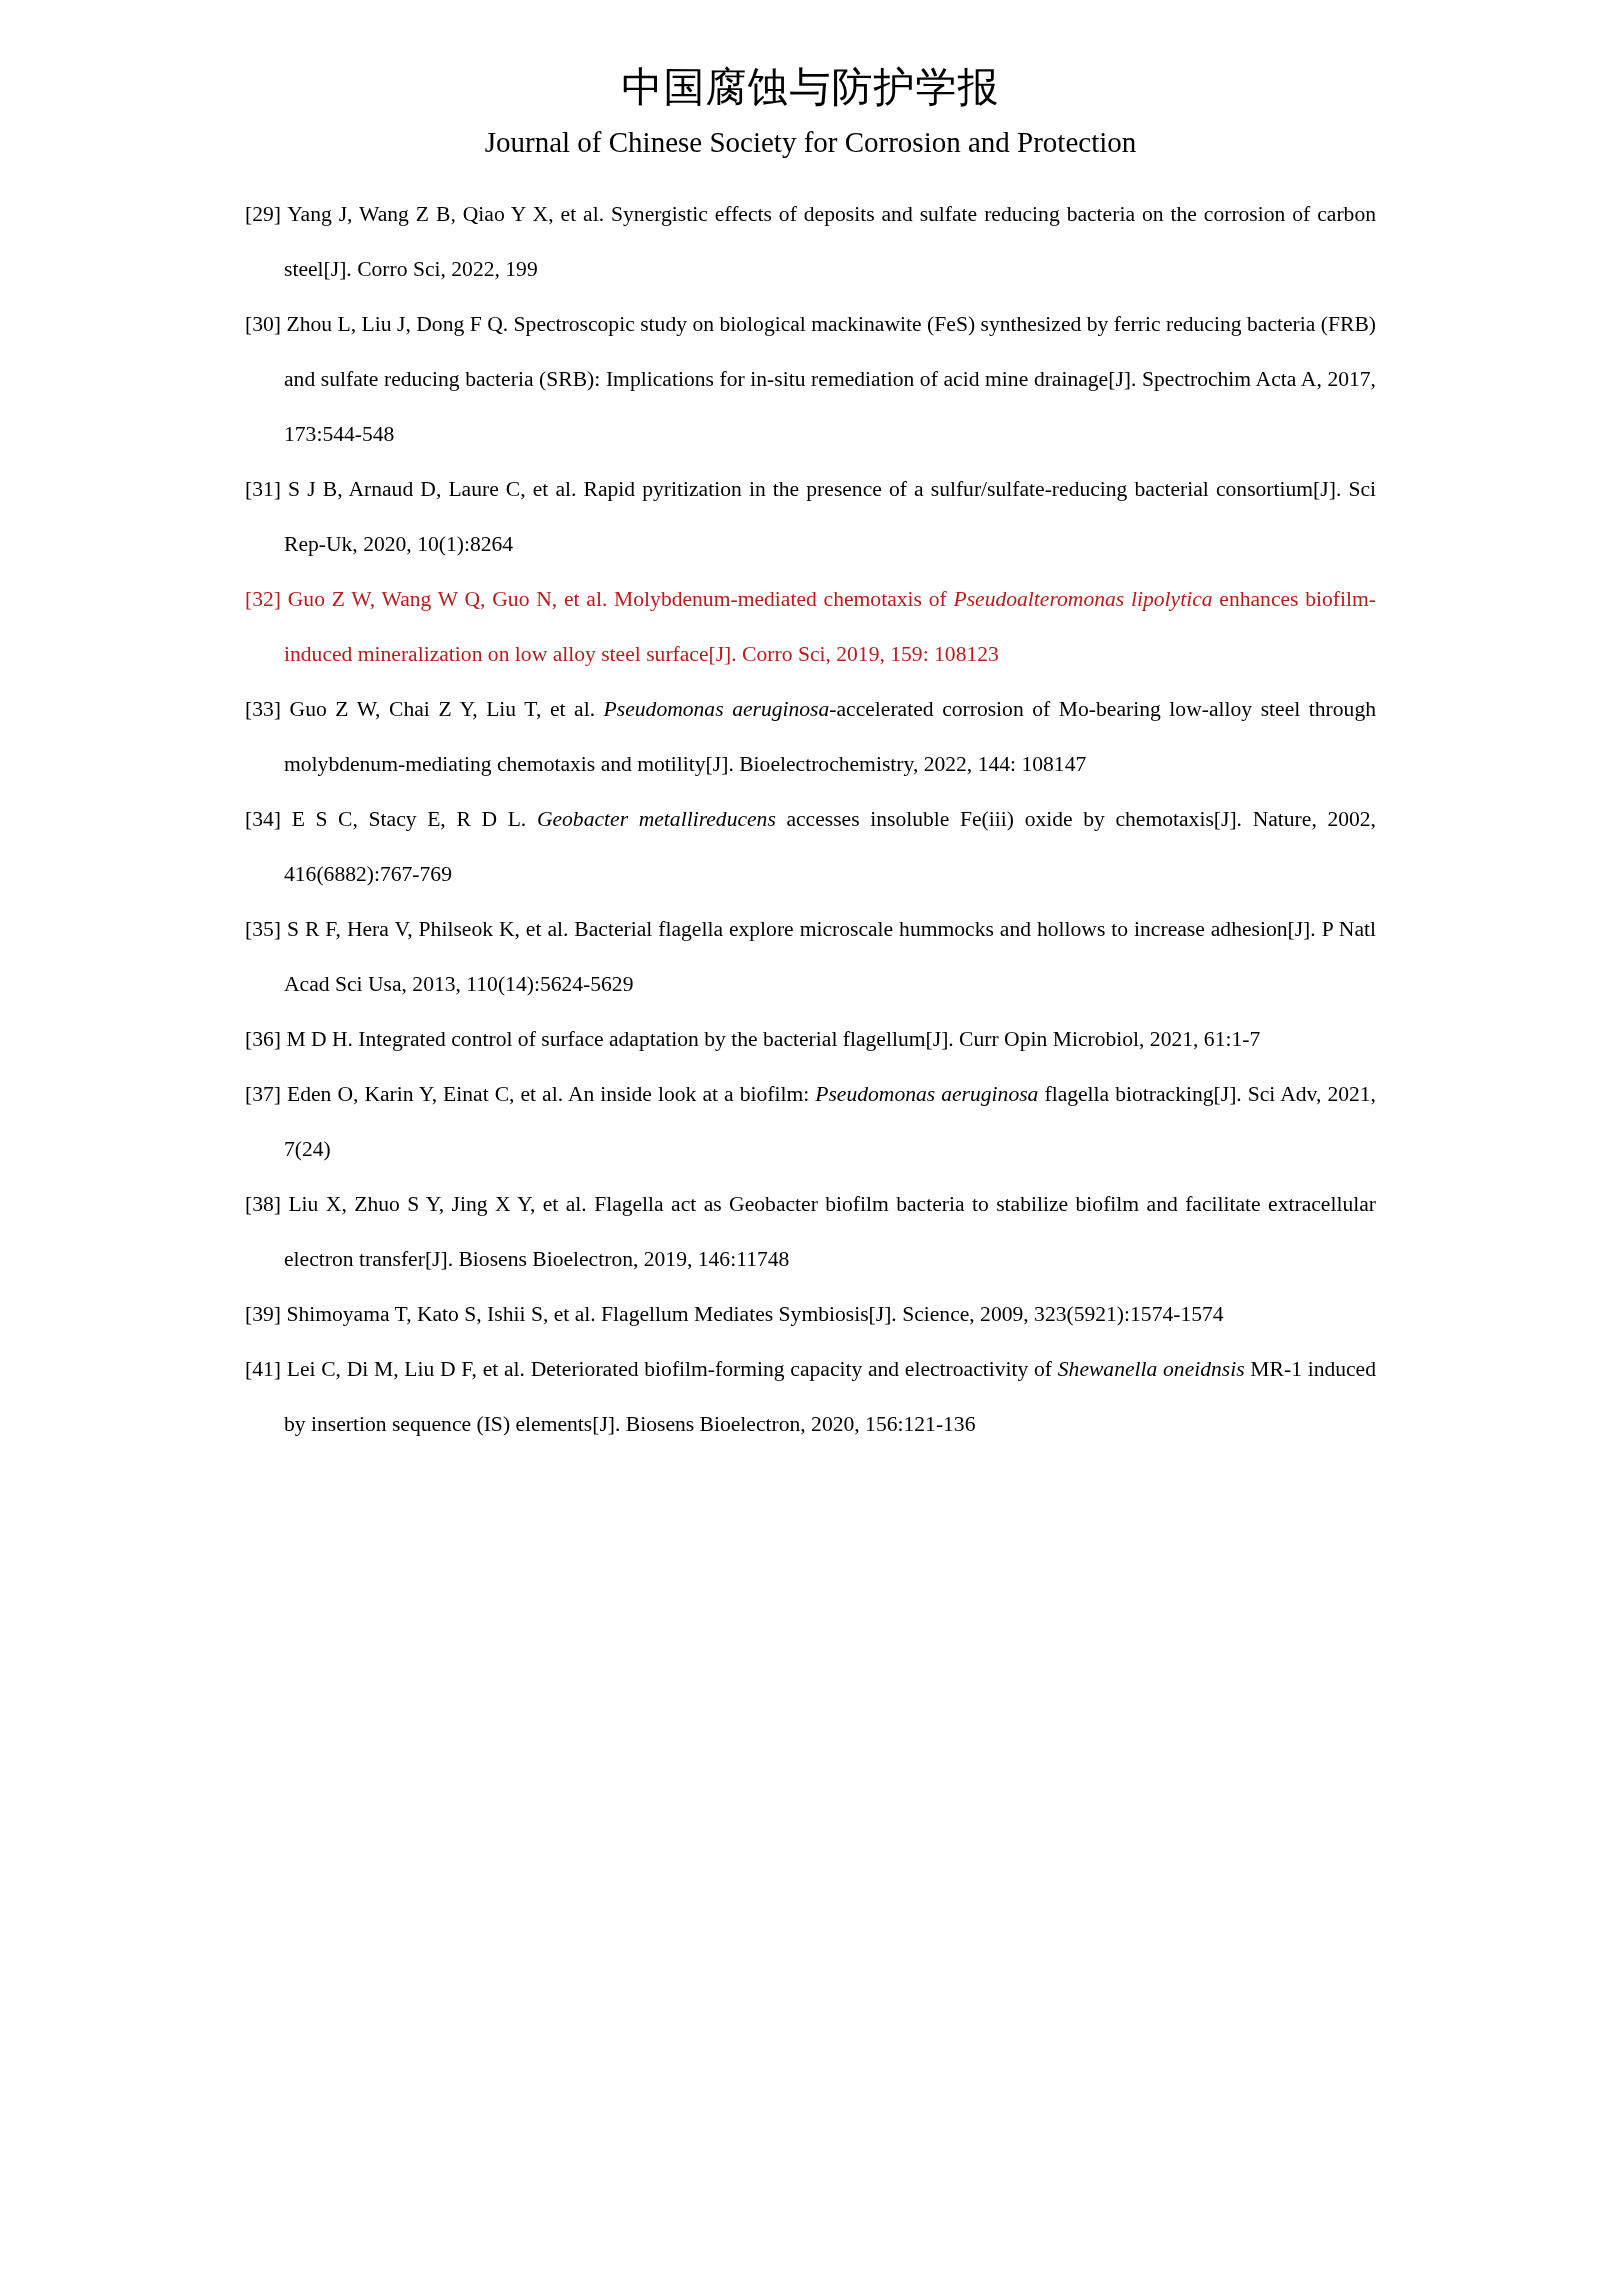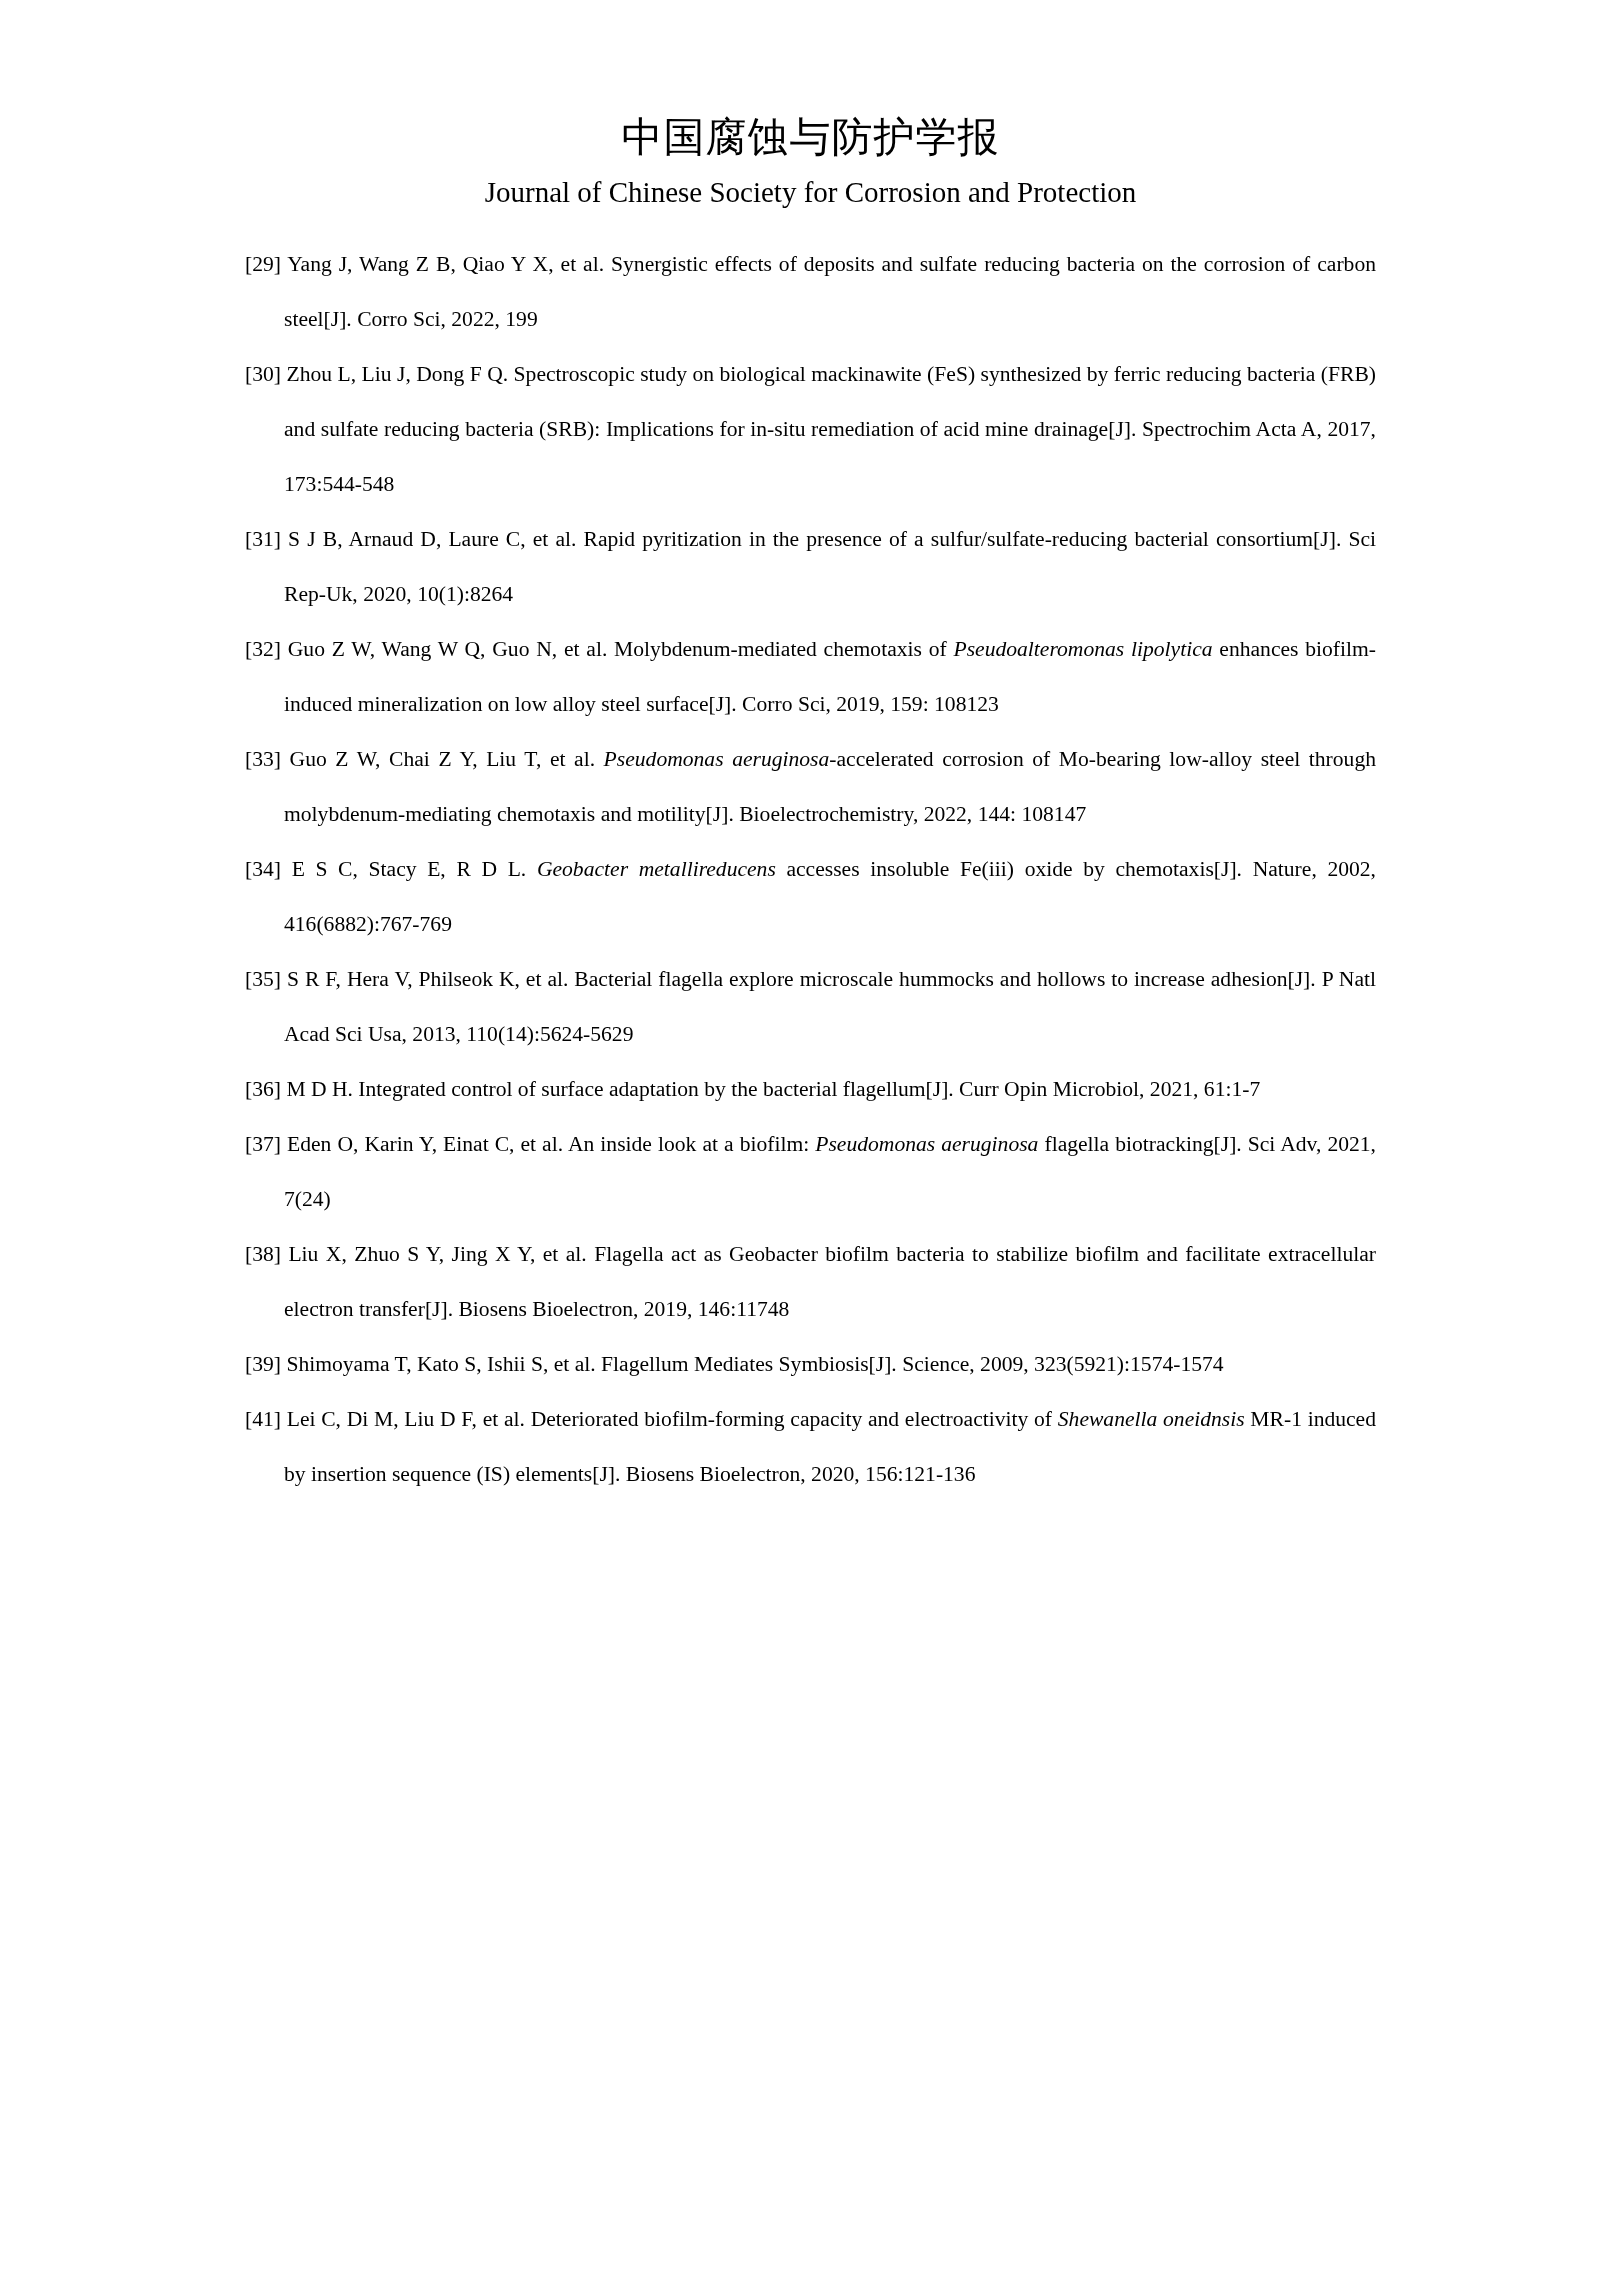--- a/index.html
+++ b/index.html
@@ -14,21 +14,21 @@
     background: #ffffff;
     overflow: hidden;
     font-family: "Liberation Serif", serif;
     color: #000000;
   }
   .doc-header {
     text-align: center;
   }
   .journal-title-cn {
     margin: 0;
-    padding-top: 112px;
+    padding-top: 62px;
     font-size: 41px;
     line-height: 51px;
     font-weight: normal;
     letter-spacing: 1px;
   }
   .journal-title-en {
     margin: 11px 0 0 0;
     font-size: 29px;
     line-height: 37px;
     font-weight: normal;
@@ -55,21 +55,21 @@
 <div class="page">
   <div class="doc-header">
     <h1 class="journal-title-cn">中国腐蚀与防护学报</h1>
     <h2 class="journal-title-en">Journal of Chinese Society for Corrosion and Protection</h2>
   </div>
 
   <div class="ref-list" id="ref-list">
       <p class="ref"><span>[29] </span><span>Yang J, Wang Z B, Qiao Y X, et al. Synergistic effects of deposits and sulfate reducing bacteria on the corrosion of carbon steel[J]. Corro Sci, 2022, 199</span></p>
       <p class="ref"><span>[30] </span><span>Zhou L, Liu J, Dong F Q. Spectroscopic study on biological mackinawite (FeS) synthesized by ferric reducing bacteria (FRB) and sulfate reducing bacteria (SRB): Implications for in-situ remediation of acid mine drainage[J]. Spectrochim Acta A, 2017, 173:544-548</span></p>
       <p class="ref"><span>[31] </span><span>S J B, Arnaud D, Laure C, et al. Rapid pyritization in the presence of a sulfur/sulfate-reducing bacterial consortium[J]. Sci Rep-Uk, 2020, 10(1):8264</span></p>
-      <p class="ref" style="color: #000000;"><span>[32] </span><span>Guo Z W, Wang W Q, Guo N, et al. Molybdenum-mediated chemotaxis of </span><i>Pseudoalteromonas lipolytica</i><span> enhances biofilm-induced mineralization on low alloy steel surface[J]. Corro Sci, 2019, 159: 108123</span></p>
+      <p class="ref" style="color: #b91c1c;"><span>[32] </span><span>Guo Z W, Wang W Q, Guo N, et al. Molybdenum-mediated chemotaxis of </span><i>Pseudoalteromonas lipolytica</i><span> enhances biofilm-induced mineralization on low alloy steel surface[J]. Corro Sci, 2019, 159: 108123</span></p>
       <p class="ref" style="color: #000000;"><span>[33] </span><span>Guo Z W, Chai Z Y, Liu T, et al. </span><i>Pseudomonas aeruginosa</i><span>-accelerated corrosion of Mo-bearing low-alloy steel through molybdenum-mediating chemotaxis and motility[J]. Bioelectrochemistry, 2022, 144: 108147</span></p>
       <p class="ref"><span>[34] </span><span>E S C, Stacy E, R D L. </span><i>Geobacter metallireducens</i><span> accesses insoluble Fe(iii) oxide by chemotaxis[J]. Nature, 2002, 416(6882):767-769</span></p>
       <p class="ref"><span>[35] </span><span>S R F, Hera V, Philseok K, et al. Bacterial flagella explore microscale hummocks and hollows to increase adhesion[J]. P Natl Acad Sci Usa, 2013, 110(14):5624-5629</span></p>
       <p class="ref"><span>[36] </span><span>M D H. Integrated control of surface adaptation by the bacterial flagellum[J]. Curr Opin Microbiol, 2021, 61:1-7</span></p>
       <p class="ref"><span>[37] </span><span>Eden O, Karin Y, Einat C, et al. An inside look at a biofilm: </span><i>Pseudomonas aeruginosa</i><span> flagella biotracking[J]. Sci Adv, 2021, 7(24)</span></p>
       <p class="ref"><span>[38] </span><span>Liu X, Zhuo S Y, Jing X Y, et al. Flagella act as Geobacter biofilm bacteria to stabilize biofilm and facilitate extracellular electron transfer[J]. Biosens Bioelectron, 2019, 146:11748</span></p>
       <p class="ref"><span>[39] </span><span>Shimoyama T, Kato S, Ishii S, et al. Flagellum Mediates Symbiosis[J]. Science, 2009, 323(5921):1574-1574</span></p>
       <p class="ref"><span>[41] </span><span>Lei C, Di M, Liu D F, et al. Deteriorated biofilm-forming capacity and electroactivity of </span><i>Shewanella oneidnsis</i><span> MR-1 induced by insertion sequence (IS) elements[J]. Biosens Bioelectron, 2020, 156:121-136</span></p>
     </div>
 </div>

